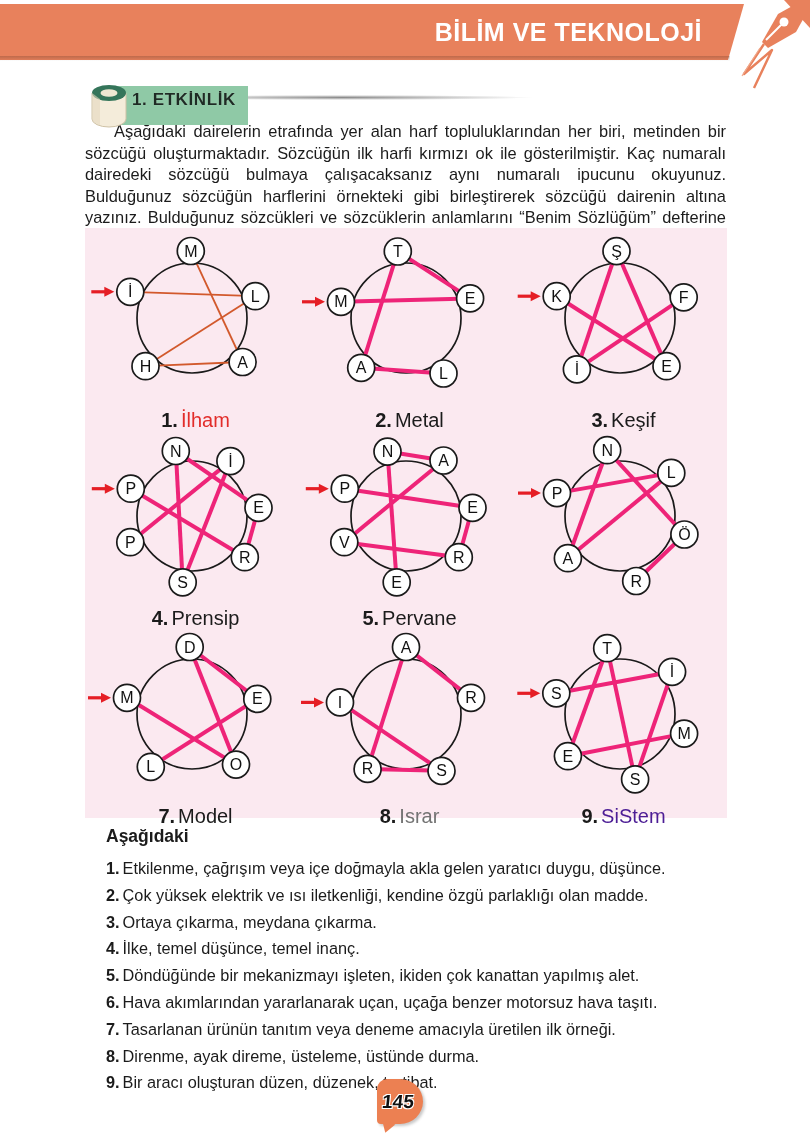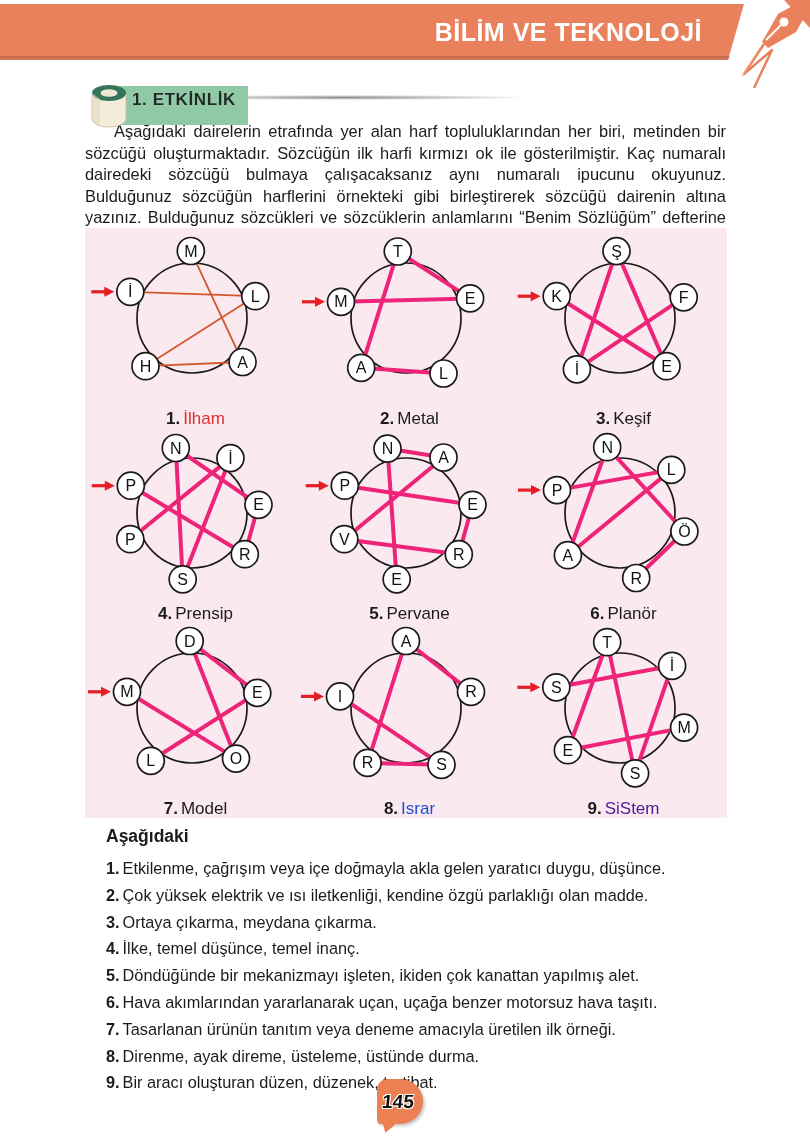--- a/index.html
+++ b/index.html
@@ -26,21 +26,21 @@
 
   
   .intro{position:absolute;left:85px;top:121px;width:641px;margin:0;
     font-size:16.4px;line-height:21.6px;text-align:justify;text-indent:29px;color:#1b1b1b;}
 
   
   .puzzle-panel{position:absolute;left:85px;top:228px;width:642px;height:590px;
     background:var(--pinkbg);display:grid;grid-template-columns:repeat(3,1fr);
     grid-template-rows:repeat(3,1fr);box-sizing:border-box;padding-top:6px;justify-items:center;}
   .cell{width:212px;text-align:center;}
-  .plabel{font-size:17px;color:#1b1b1b;margin-top:1px;padding-left:7px;}
+  .plabel{font-size:20px;color:#1b1b1b;margin-top:1px;padding-left:7px;}
   .plabel b{margin-right:3px;}
 
   
   .hints{position:absolute;left:106px;top:826px;width:632px;color:#1b1b1b;}
   .hints h3{margin:0 0 11px 0;font-size:17.5px;}
   .hint{font-size:16.3px;line-height:21px;margin-bottom:5.8px;}
   .hint b{margin-right:3px;}
 
   
   .page-bubble{position:absolute;left:377px;top:1079px;width:46px;height:45px;
@@ -217,21 +217,21 @@
           <circle cx="157.3" cy="40.9" r="13.5" fill="#fff" stroke="#1a1a1a" stroke-width="1.7"></circle>
           <text x="157.3" y="46.4" text-anchor="middle" font-size="16" fill="#111" font-family="Liberation Sans, sans-serif">L</text>
           <circle cx="43" cy="61.1" r="13.5" fill="#fff" stroke="#1a1a1a" stroke-width="1.7"></circle>
           <text x="43" y="66.6" text-anchor="middle" font-size="16" fill="#111" font-family="Liberation Sans, sans-serif">P</text>
           <circle cx="170.4" cy="102.5" r="13.5" fill="#fff" stroke="#1a1a1a" stroke-width="1.7"></circle>
           <text x="170.4" y="108" text-anchor="middle" font-size="16" fill="#111" font-family="Liberation Sans, sans-serif">Ö</text>
           <circle cx="53.9" cy="126.2" r="13.5" fill="#fff" stroke="#1a1a1a" stroke-width="1.7"></circle>
           <text x="53.9" y="131.7" text-anchor="middle" font-size="16" fill="#111" font-family="Liberation Sans, sans-serif">A</text>
           <circle cx="122.2" cy="149" r="13.5" fill="#fff" stroke="#1a1a1a" stroke-width="1.7"></circle>
           <text x="122.2" y="154.5" text-anchor="middle" font-size="16" fill="#111" font-family="Liberation Sans, sans-serif">R</text>
-        </svg><div class="plabel"><b>6.</b><span style="color:#1b1b1b">Planör</span></div></div>
+        </svg></div>
       <div class="cell"><svg viewBox="0 0 212 170" width="212" height="170">
           <circle cx="106" cy="84" r="55" fill="none" stroke="#1a1a1a" stroke-width="1.7"></circle>
           <line x1="41" y1="67.8" x2="150" y2="134.6" stroke="#ee2478" stroke-width="4"></line>
           <line x1="150" y1="134.6" x2="103.7" y2="17" stroke="#ee2478" stroke-width="4"></line>
           <line x1="103.7" y1="17" x2="171.3" y2="68.9" stroke="#ee2478" stroke-width="4"></line>
           <line x1="171.3" y1="68.9" x2="64.8" y2="136.8" stroke="#ee2478" stroke-width="4"></line>
           <g>
             <line x1="2" y1="67.8" x2="17" y2="67.8" stroke="#e51e25" stroke-width="3.2"></line>
             <polygon points="25,67.8 15,62.8 15,72.8" fill="#e51e25"></polygon>
           </g>
@@ -259,21 +259,21 @@
           <circle cx="106" cy="17" r="13.5" fill="#fff" stroke="#1a1a1a" stroke-width="1.7"></circle>
           <text x="106" y="22.5" text-anchor="middle" font-size="16" fill="#111" font-family="Liberation Sans, sans-serif">A</text>
           <circle cx="40" cy="72.4" r="13.5" fill="#fff" stroke="#1a1a1a" stroke-width="1.7"></circle>
           <text x="40" y="77.9" text-anchor="middle" font-size="16" fill="#111" font-family="Liberation Sans, sans-serif">I</text>
           <circle cx="171" cy="67.8" r="13.5" fill="#fff" stroke="#1a1a1a" stroke-width="1.7"></circle>
           <text x="171" y="73.3" text-anchor="middle" font-size="16" fill="#111" font-family="Liberation Sans, sans-serif">R</text>
           <circle cx="67.6" cy="138.9" r="13.5" fill="#fff" stroke="#1a1a1a" stroke-width="1.7"></circle>
           <text x="67.6" y="144.4" text-anchor="middle" font-size="16" fill="#111" font-family="Liberation Sans, sans-serif">R</text>
           <circle cx="141.5" cy="140.8" r="13.5" fill="#fff" stroke="#1a1a1a" stroke-width="1.7"></circle>
           <text x="141.5" y="146.3" text-anchor="middle" font-size="16" fill="#111" font-family="Liberation Sans, sans-serif">S</text>
-        </svg><div class="plabel"><b>8.</b><span style="color:#1d4ed8">Israr</span></div></div>
+        </svg><div class="plabel"><b>8.</b><span style="color:#737373">Israr</span></div></div>
       <div class="cell"><svg viewBox="0 0 212 170" width="212" height="170">
           <circle cx="106" cy="84" r="55" fill="none" stroke="#1a1a1a" stroke-width="1.7"></circle>
           <line x1="42.3" y1="63.3" x2="158.1" y2="41.8" stroke="#ee2478" stroke-width="4"></line>
           <line x1="158.1" y1="41.8" x2="121.1" y2="149.3" stroke="#ee2478" stroke-width="4"></line>
           <line x1="121.1" y1="149.3" x2="93.2" y2="18.2" stroke="#ee2478" stroke-width="4"></line>
           <line x1="93.2" y1="18.2" x2="53.9" y2="126.2" stroke="#ee2478" stroke-width="4"></line>
           <line x1="53.9" y1="126.2" x2="170.1" y2="103.6" stroke="#ee2478" stroke-width="4"></line>
           <g>
             <line x1="3.299999999999997" y1="63.3" x2="18.299999999999997" y2="63.3" stroke="#e51e25" stroke-width="3.2"></line>
             <polygon points="26.299999999999997,63.3 16.299999999999997,58.3 16.299999999999997,68.3" fill="#e51e25"></polygon>

